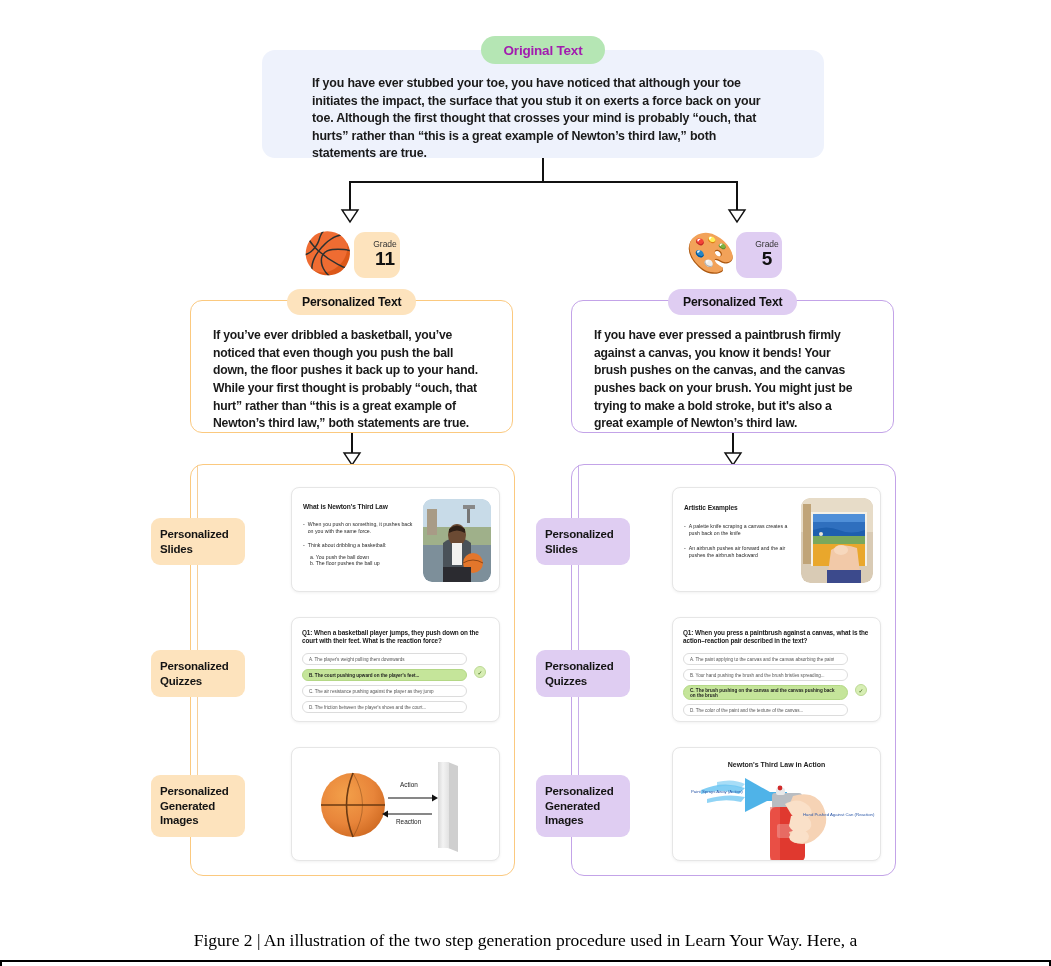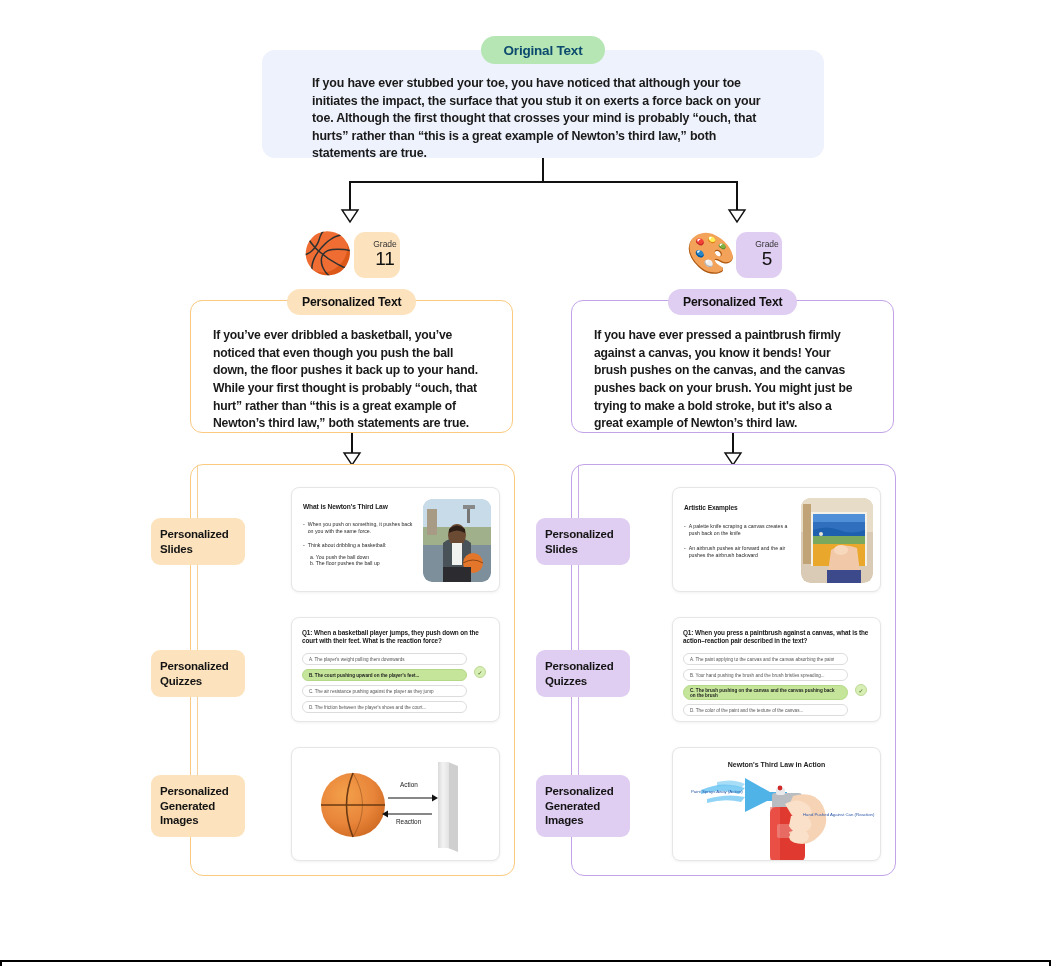--- a/index.html
+++ b/index.html
@@ -14,21 +14,21 @@
     width: 1051px; height: 966px;
     background: #ffffff;
   }
 
   
   .orig-badge {
     position: absolute; left: 481px; top: 36px;
     width: 124px; height: 28px;
     background: #b5e6b4; border-radius: 14px;
     display: flex; align-items: center; justify-content: center;
-    font-size: 13.5px; font-weight: bold; color: #0c4a6e; z-index: 5;
+    font-size: 13.5px; font-weight: bold; color: #a21caf; z-index: 5;
     letter-spacing: -0.2px;
   }
   .orig-box {
     position: absolute; left: 262px; top: 50px;
     width: 562px; height: 108px;
     background: #eef2fc; border-radius: 13px;
   }
   .orig-box .txt {
     position: absolute; left: 50px; top: 25px; width: 470px;
     font-size: 12.4px; font-weight: bold; line-height: 1.42; color: #1a1a1a;
@@ -46,21 +46,21 @@
     position: absolute; font-size: 40px; line-height: 1;
     user-select: none;
   }
   .grade-pill {
     position: absolute; width: 46px; height: 46px;
     border-radius: 11px;
     display: flex; flex-direction: column;
     align-items: center; justify-content: center; padding-left: 16px;
   }
   .grade-pill .g-lab { font-size: 8.5px; color: #333; font-weight: normal; line-height: 1.1;}
-  .grade-pill .g-num { font-size: 19px; font-weight: normal; color: #111; line-height: 1.1; text-align: center;}
+  .grade-pill .g-num { font-size: 19px; font-weight: bold; color: #111; line-height: 1.1; text-align: center;}
   .grade-orange { background: #fde3bd; }
   .grade-purple { background: #dfcdf2; }
 
   
   .pt-badge {
     position: absolute; height: 26px; border-radius: 13px;
     display: flex; align-items: center; justify-content: center;
     font-size: 12.2px; font-weight: bold; color: #111; z-index: 6;
     padding: 0 15px; letter-spacing: -0.2px;
   }
@@ -390,17 +390,18 @@
         <path d="M120 44 q22 -6 30 10 q8 18 -4 30 q-12 12 -26 6 l-4 -10 q12 -2 12 -14 q0 -12 -12 -12 Z" fill="#f6d3b5"></path>
         <path d="M112 52 q14 -8 24 2 q6 8 -2 12 q-10 4 -16 -4 Z" fill="#fae0c8"></path>
         <path d="M118 64 q16 -4 20 6 q2 8 -8 10 q-10 2 -14 -6 Z" fill="#fae0c8"></path>
         <path d="M120 78 q14 -2 16 6 q0 7 -10 7 q-9 0 -10 -6 Z" fill="#fae0c8"></path>
       </g>
     </svg>
     <div class="lbl" style="left:18px; top:41px; width:68px; font-size:4.3px; color:#2a57a8;">Paint Sprays Away (Action)</div>
     <div class="lbl" style="left:130px; top:64px; width:72px; font-size:4.3px; color:#2a57a8;">Hand Pushed Against Can (Reaction)</div>
   </div>
 
+  <div class="caption">Figure 2 | An illustration of the two step generation procedure used in Learn Your Way. Here, a</div>
   <div class="page-rule"></div>
   <div class="page-edge"></div>
   <div class="page-edge r"></div>
 
 </div>
 
 </body></html>

